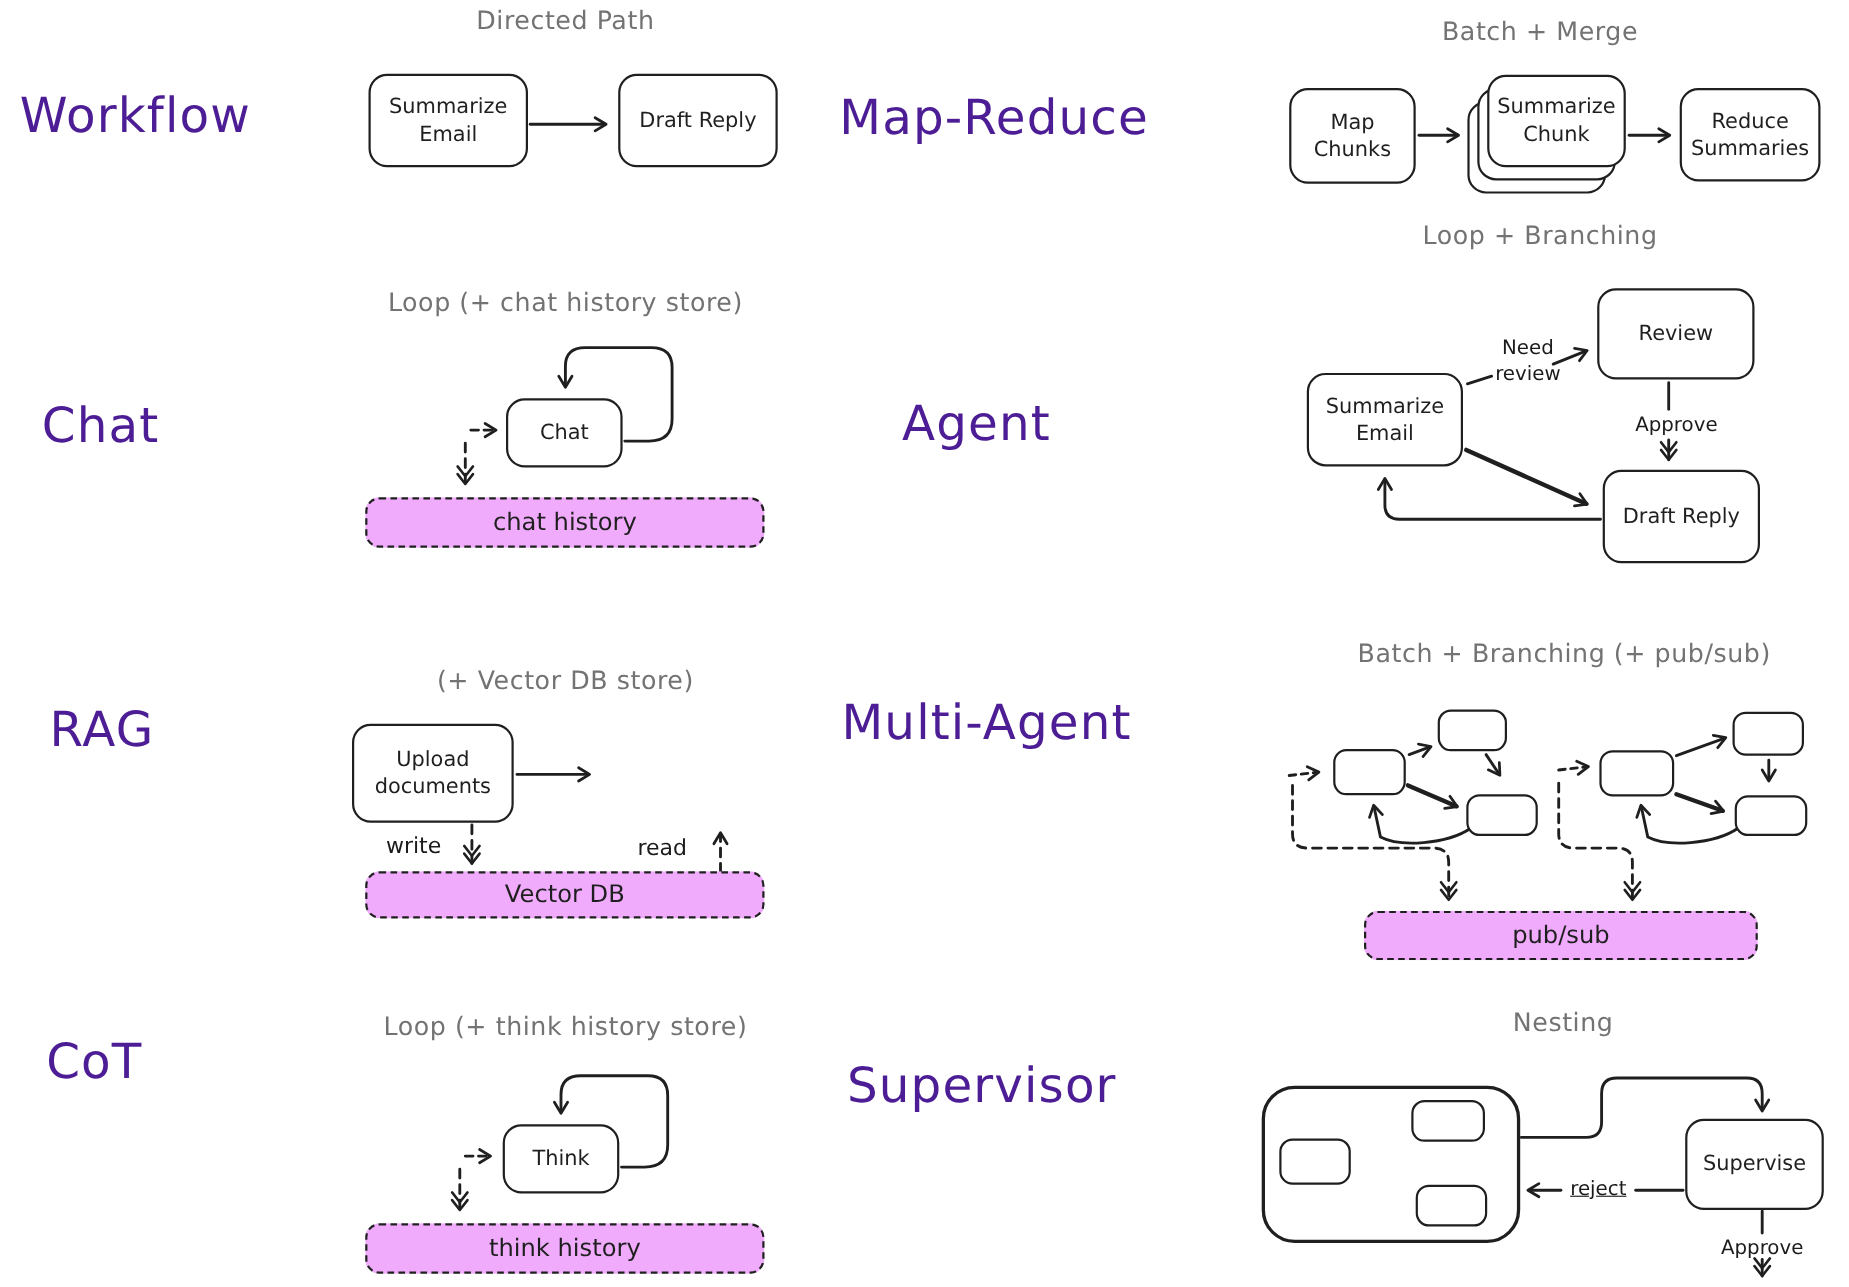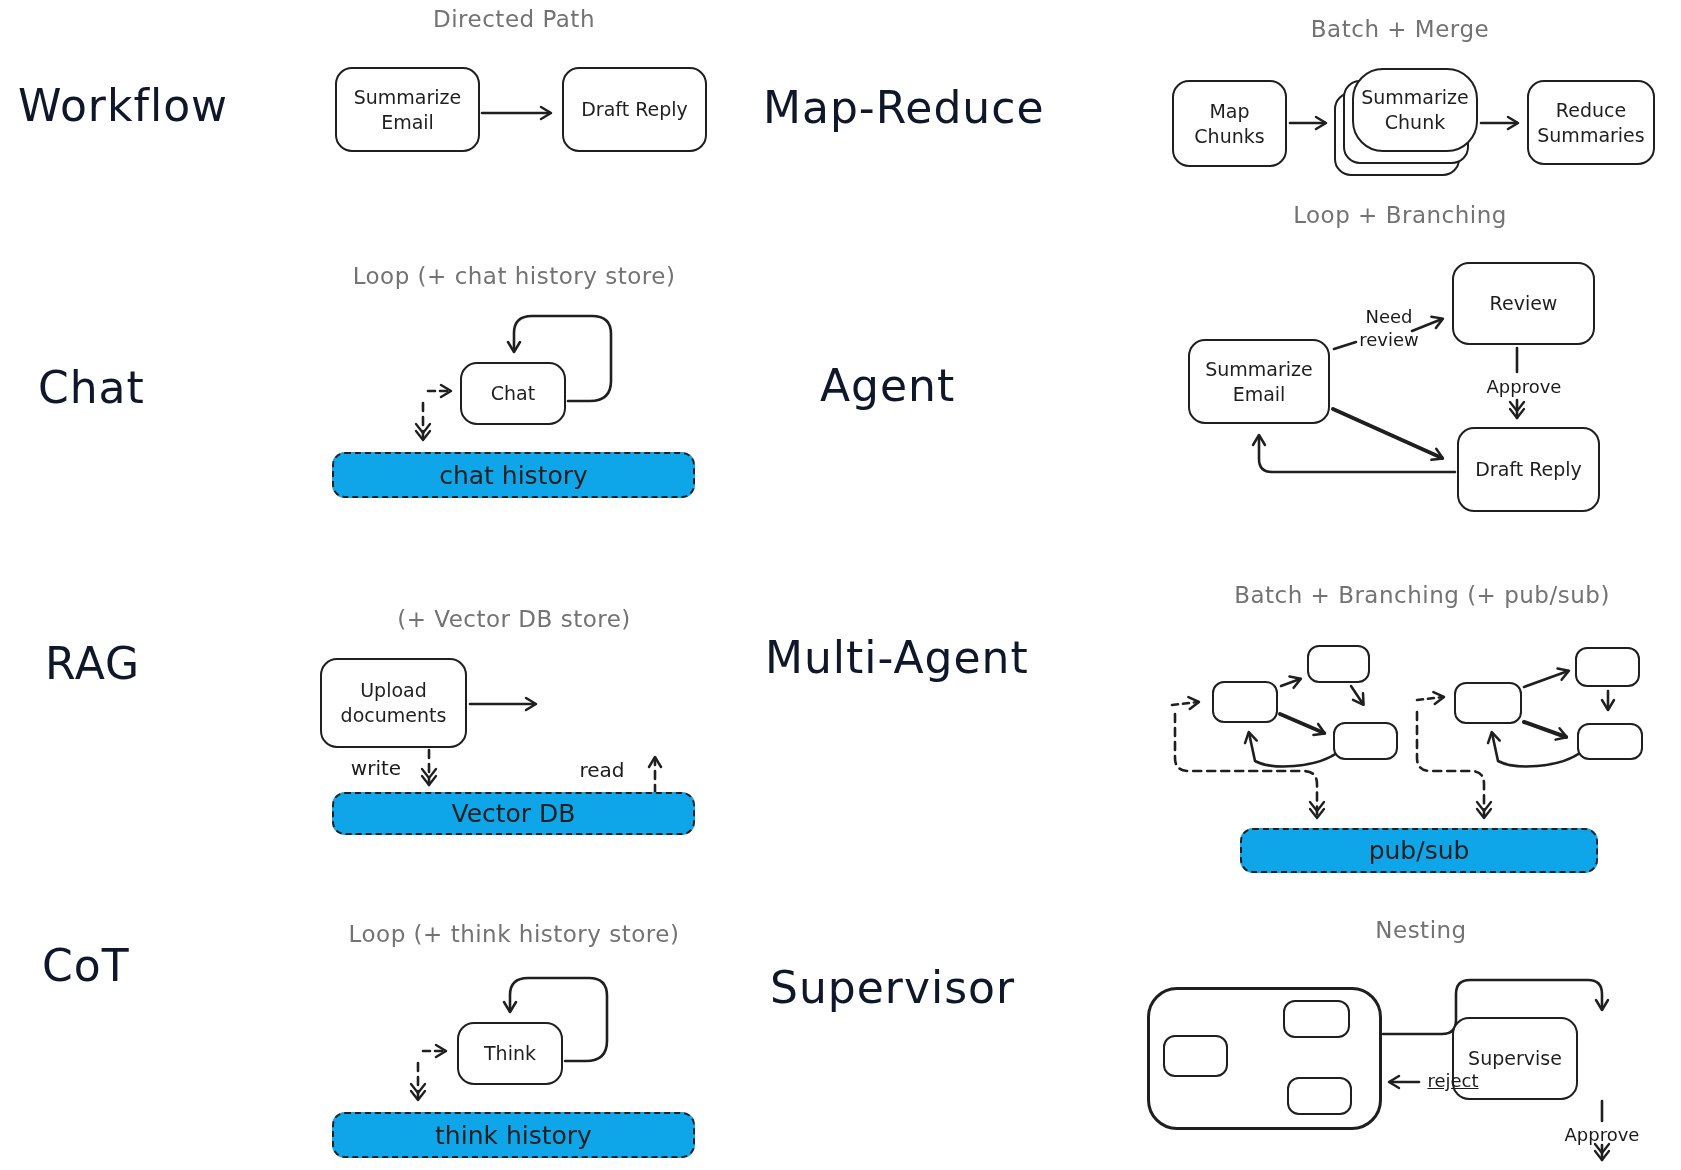--- a/index.html
+++ b/index.html
@@ -1,31 +1,31 @@
 <!DOCTYPE html>
 <html><head>
 <meta charset="utf-8">
 <style>
   html,body{margin:0;padding:0;background:#fff;}
   #stage{
     position:relative;width:1681px;height:1170px;background:#ffffff;overflow:hidden;
     font-family:"DejaVu Sans","Liberation Sans",sans-serif;color:#1f1f1f;
   }
   .abs{position:absolute;box-sizing:border-box;}
-  .big-label{font-size:44px;letter-spacing:1px;white-space:nowrap;color:#0f172a;}
+  .big-label{font-size:44px;letter-spacing:1px;white-space:nowrap;color:#4c1d95;}
   .pattern{font-size:23px;letter-spacing:.5px;text-align:center;color:#737373;white-space:nowrap;}
   .node{
     background:#fff;border:2.6px solid #1f1f1f;border-radius:17px;
     display:flex;align-items:center;justify-content:center;text-align:center;
     font-size:19px;line-height:1.3;padding:3px;color:#1f1f1f;
   }
   .blank{border-radius:12px;}
   .store{
-    border:2.5px dashed #1f1f1f;border-radius:13px;background:#0ea5e9;
-    display:flex;align-items:center;justify-content:center;font-size:25px;
+    border:2.5px dashed #1f1f1f;border-radius:13px;background:#f0abfc;
+    display:flex;align-items:center;justify-content:center;font-size:22px;
   }
   .container-node{background:#fff;border:3px solid #1f1f1f;border-radius:30px;}
   .edge-label{font-size:18px;text-align:center;line-height:1.25;color:#1b1b1b;}
   svg.connectors{position:absolute;left:0;top:0;pointer-events:none;}
 </style>
 </head>
 <body>
 
 <div id="stage">
 
@@ -94,21 +94,21 @@
   <div class="abs big-label" style="left:18px;top:80px;">Workflow</div>
   <div class="abs pattern" style="left:334px;top:6px;width:360px;">Directed Path</div>
   <div class="abs node" style="left:335px;top:67px;width:145px;height:85px;">Summarize Email</div>
   <div class="abs node" style="left:562px;top:67px;width:145px;height:85px;">Draft Reply</div>
 
   <div class="abs big-label" style="left:763px;top:82px;">Map-Reduce</div>
   <div class="abs pattern" style="left:1220px;top:16px;width:360px;">Batch + Merge</div>
   <div class="abs node" style="left:1172px;top:80px;width:115px;height:87px;">Map Chunks</div>
   <div class="abs node" style="left:1334px;top:92px;width:126px;height:84px;"></div>
   <div class="abs node" style="left:1343px;top:80px;width:126px;height:84px;"></div>
-  <div class="abs node" style="left:1352px;top:68px;width:126px;height:84px;border-radius:31px;">Summarize Chunk</div>
+  <div class="abs node" style="left:1352px;top:68px;width:126px;height:84px;">Summarize Chunk</div>
   <div class="abs node" style="left:1527px;top:80px;width:128px;height:85px;">Reduce Summaries</div>
 
   <div class="abs big-label" style="left:38px;top:362px;">Chat</div>
   <div class="abs pattern" style="left:334px;top:263px;width:360px;">Loop (+ chat history store)</div>
   <div class="abs node" style="left:460px;top:362px;width:106px;height:63px;">Chat</div>
   <div class="abs store" style="left:332px;top:452px;width:363px;height:46px;">chat history</div>
 
   <div class="abs big-label" style="left:820px;top:360px;">Agent</div>
   <div class="abs pattern" style="left:1220px;top:202px;width:360px;">Loop + Branching</div>
   <div class="abs node" style="left:1452px;top:262px;width:143px;height:83px;">Review</div>
@@ -138,17 +138,17 @@
   <div class="abs pattern" style="left:334px;top:921px;width:360px;">Loop (+ think history store)</div>
   <div class="abs node" style="left:457px;top:1022px;width:106px;height:63px;">Think</div>
   <div class="abs store" style="left:332px;top:1112px;width:363px;height:46px;">think history</div>
 
   <div class="abs big-label" style="left:770px;top:962px;">Supervisor</div>
   <div class="abs pattern" style="left:1241px;top:917px;width:360px;">Nesting</div>
   <div class="abs container-node" style="left:1147px;top:987px;width:235px;height:143px;"></div>
   <div class="abs node blank" style="left:1163px;top:1035px;width:65px;height:42px;"></div>
   <div class="abs node blank" style="left:1283px;top:1000px;width:67px;height:38px;"></div>
   <div class="abs node blank" style="left:1287px;top:1077px;width:65px;height:38px;"></div>
-  <div class="abs node" style="left:1452px;top:1017px;width:126px;height:83px;text-align:right;">Supervise</div>
+  <div class="abs node" style="left:1532px;top:1017px;width:126px;height:83px;text-align:right;">Supervise</div>
   <div class="abs edge-label" style="left:1422px;top:1070px;width:62px;text-decoration:underline;">reject</div>
   <div class="abs edge-label" style="left:1560px;top:1124px;width:84px;">Approve</div>
 
 </div>
 
 </body></html>

